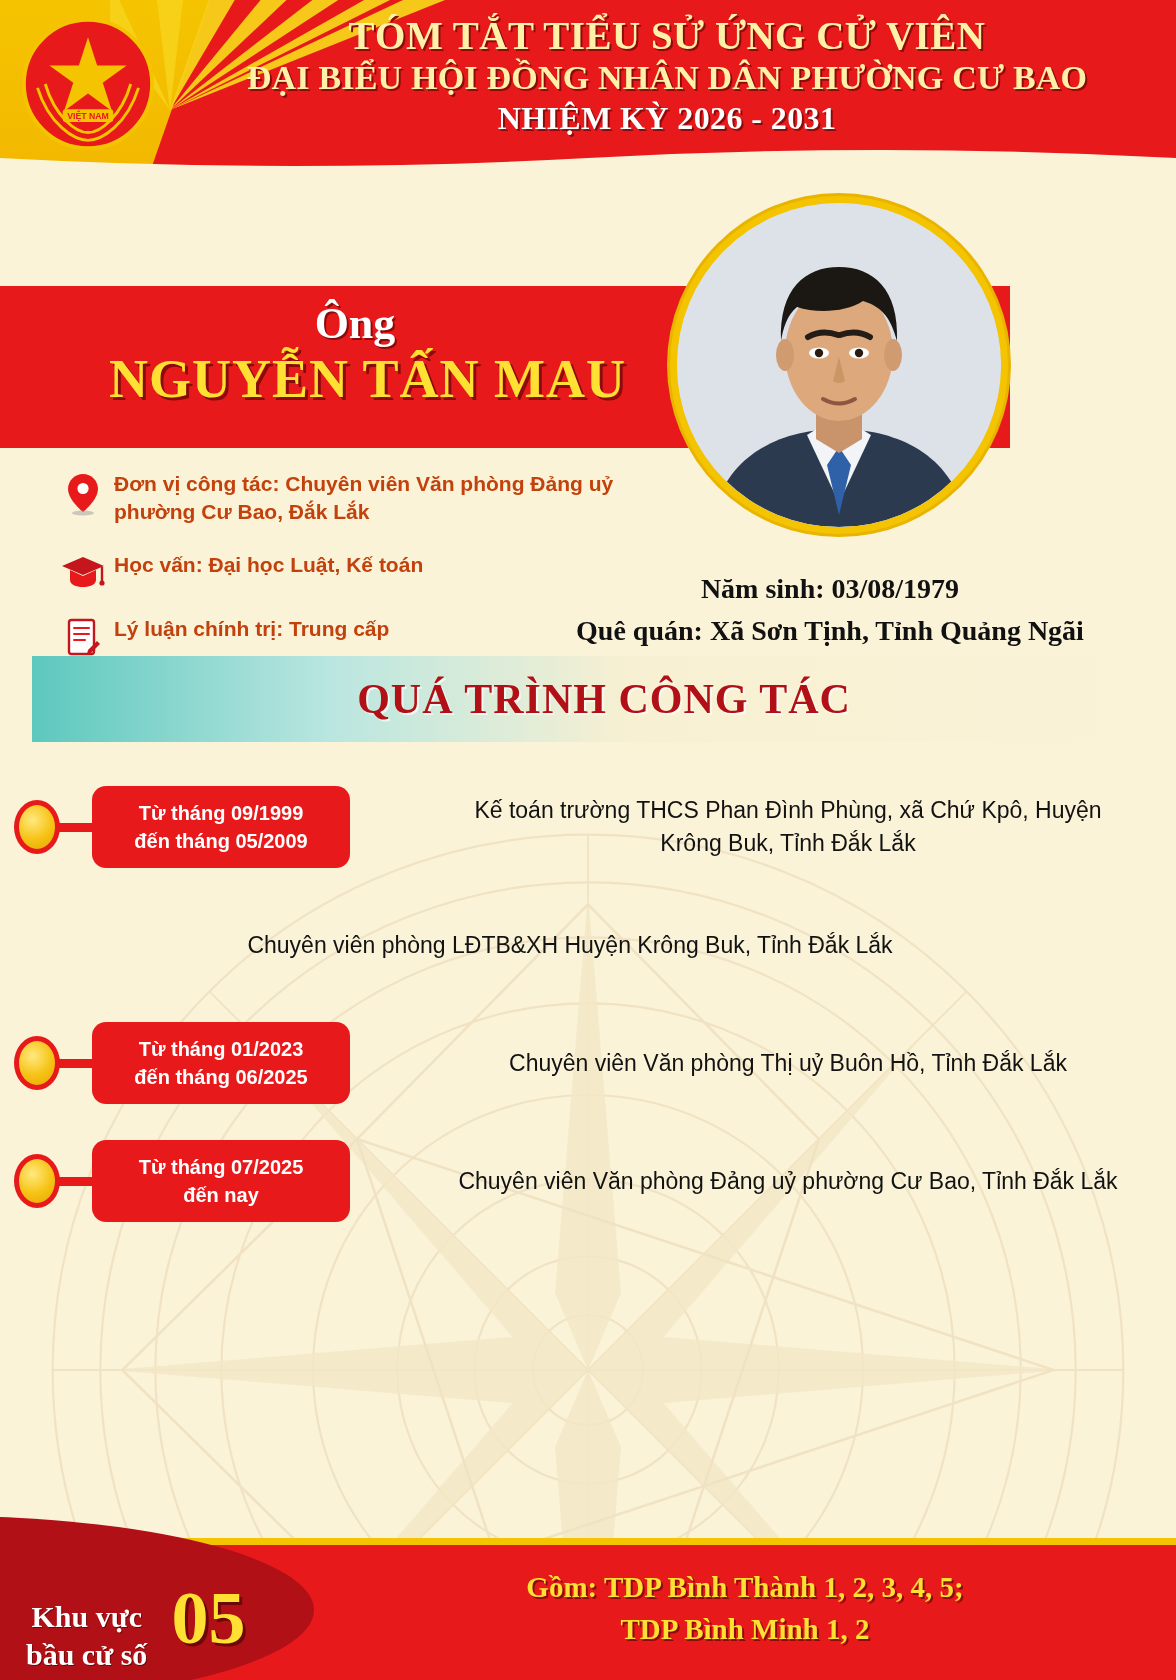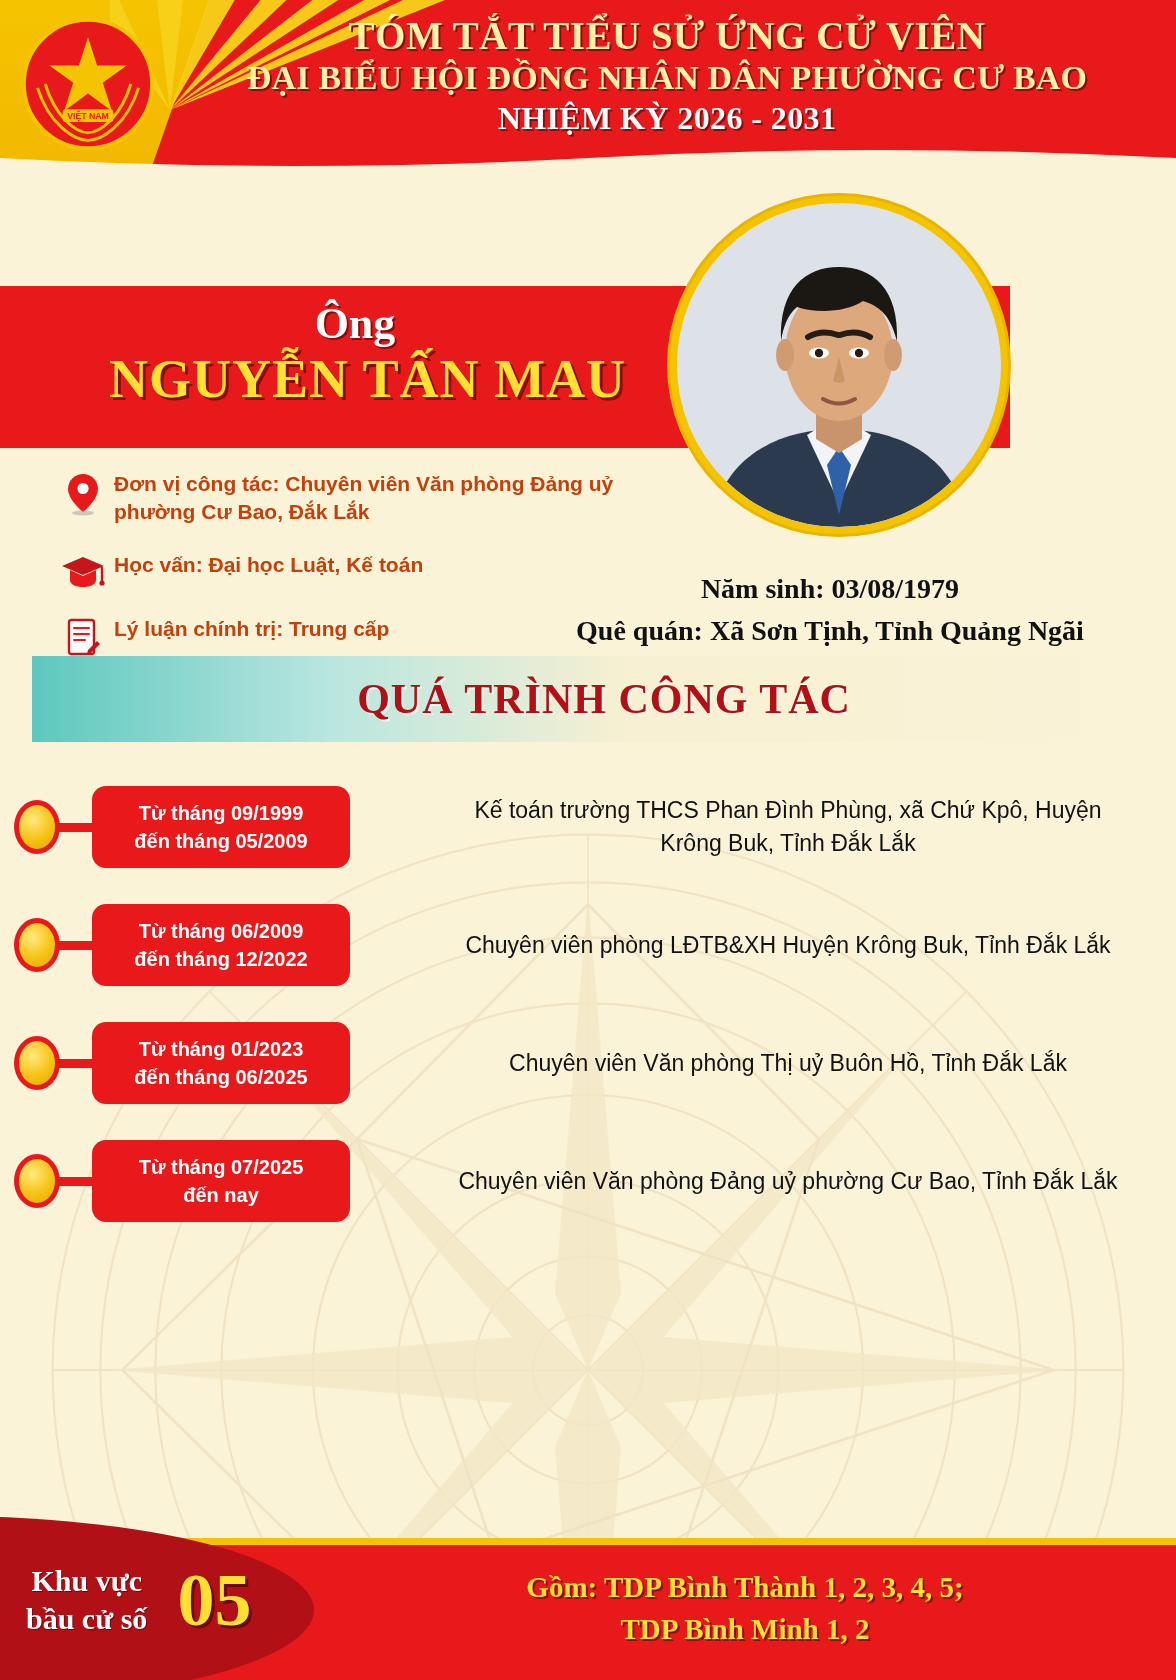--- a/index.html
+++ b/index.html
@@ -247,24 +247,25 @@
     position: absolute;
     left: 26px; top: 24px;
     display: flex; align-items: center;
     z-index: 3;
     font-family: "Liberation Serif", serif;
   }
   .footer-left .kv {
     color: #FFFFFF; font-size: 30px; font-weight: bold;
     line-height: 1.25; text-align: center;
     text-shadow: 1px 1px 0 #6E0808;
+    margin-top: 36px;
   }
   .footer-left .num {
     color: #FFE033; font-size: 74px; font-weight: bold;
-    margin-left: 30px; line-height: 1;
+    margin-left: 24px; line-height: 1;
     text-shadow: 3px 3px 0 #6E0808;
   }
   .footer-right {
     position: absolute;
     left: 330px; right: 16px; top: 28px;
     text-align: center;
     font-family: "Liberation Serif", serif;
     color: #FFE033;
     font-size: 29px; font-weight: bold;
     line-height: 1.45;
@@ -457,28 +458,20 @@
         <div class="tl-conn"></div>
         <div class="tl-pill">
           <div>Từ tháng 09/1999</div>
           <div>đến tháng 05/2009</div>
         </div>
       </div>
       <div class="tl-right">Kế toán trường THCS Phan Đình Phùng, xã Chứ Kpô, Huyện Krông Buk, Tỉnh Đắk Lắk</div>
     </div>
 
     <div class="tl-row">
-      <div class="tl-left">
-        <div class="tl-dot"></div>
-        <div class="tl-conn"></div>
-        <div class="tl-pill">
-          <div>Từ tháng 06/2009</div>
-          <div>đến tháng 12/2022</div>
-        </div>
-      </div>
       <div class="tl-right">Chuyên viên phòng LĐTB&amp;XH Huyện Krông Buk, Tỉnh Đắk Lắk</div>
     </div>
 
     <div class="tl-row">
       <div class="tl-left">
         <div class="tl-dot"></div>
         <div class="tl-conn"></div>
         <div class="tl-pill">
           <div>Từ tháng 01/2023</div>
           <div>đến tháng 06/2025</div>

